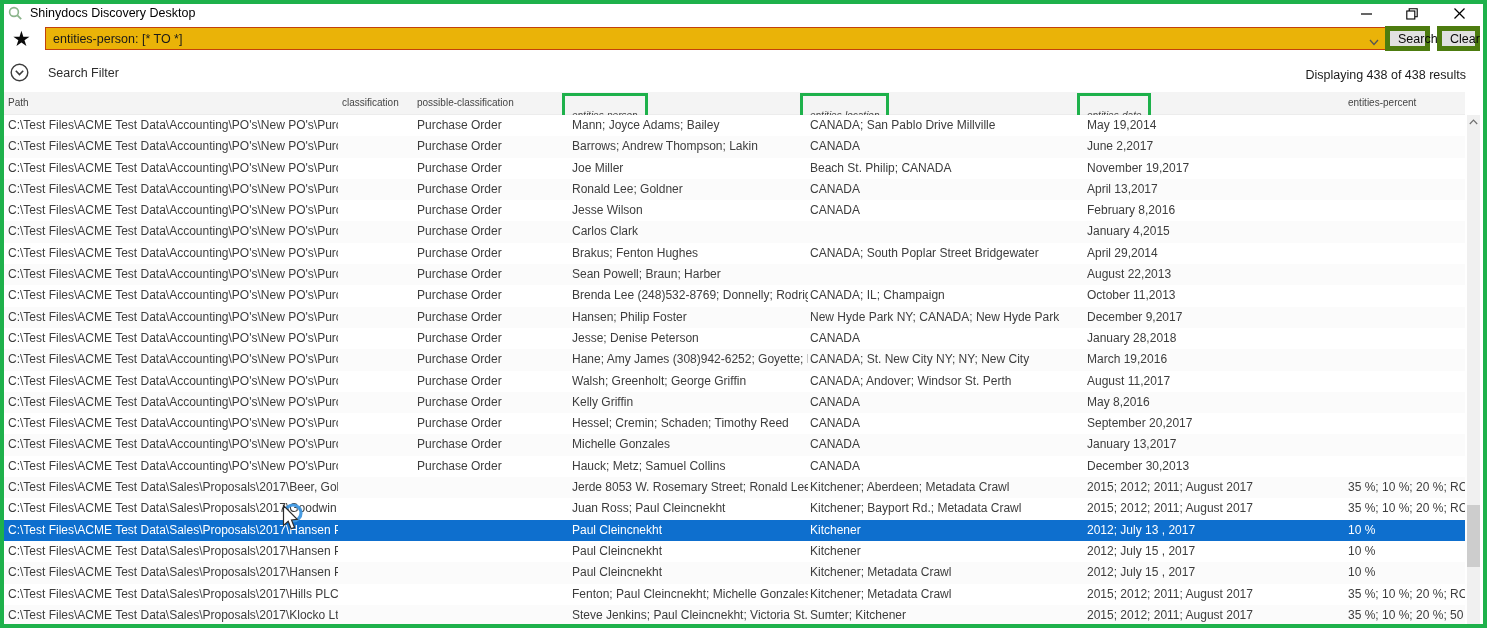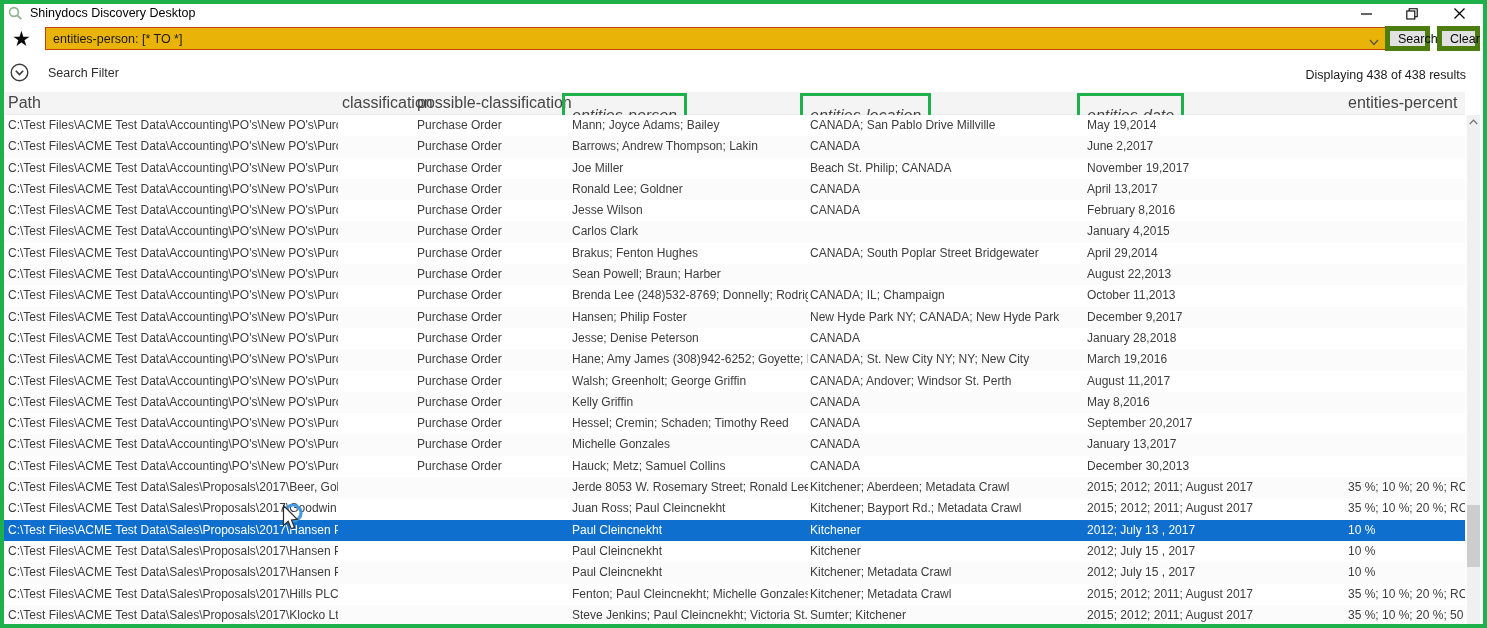--- a/index.html
+++ b/index.html
@@ -28,21 +28,21 @@
   .btn-clear  { left:1433px; width:43px; }
 
   
   .filterbar { position:absolute; left:0; top:52px; width:100%; height:36px; background:#fff; }
   .filter-toggle { position:absolute; left:6px; top:7px; display:flex; align-items:center; cursor:default;gap:12px; }
   .filter-label { margin-left:7px; font-size:12.5px; color:#2d2d2d; white-space:nowrap; }
   .status-text { position:absolute; right:17px; top:12px; font-size:12.5px; color:#1b1b1b; white-space:nowrap; }
 
   
   .thead { position:absolute; left:0; top:88px; width:1461px; height:23px; background:#f4f4f4; border-bottom:1px solid #ececec; }
-  .hcell { position:absolute; top:0; height:23px; line-height:22px; font-size:16px; color:#454545; white-space:nowrap; overflow:visible; }
+  .hcell { position:absolute; top:0; height:23px; line-height:22px; font-size:10px; color:#454545; white-space:nowrap; overflow:visible; }
   .green-box { display:inline-block; border:3px solid #1eb14b; padding:12px 7px; margin-left:-10px; line-height:15px; margin-top:1px; background:transparent;font-style:italic; }
 
   .rows { position:absolute; left:0; top:111px; width:1461px; height:509px; overflow:hidden; }
   .trow { position:relative; height:21.3px; background:#fff; }
   .trow:nth-child(even) { background:#fbfbfb; }
   .cell { position:absolute; top:0; height:21.3px; line-height:21.3px; overflow:hidden; white-space:nowrap; font-size:12px; color:#3d3d3d; }
   .trow.selected { background:#0e6fce; }
   .trow.selected .cell { color:#fff; }
 
   .col-path                    { left:4px;    width:330px; }

